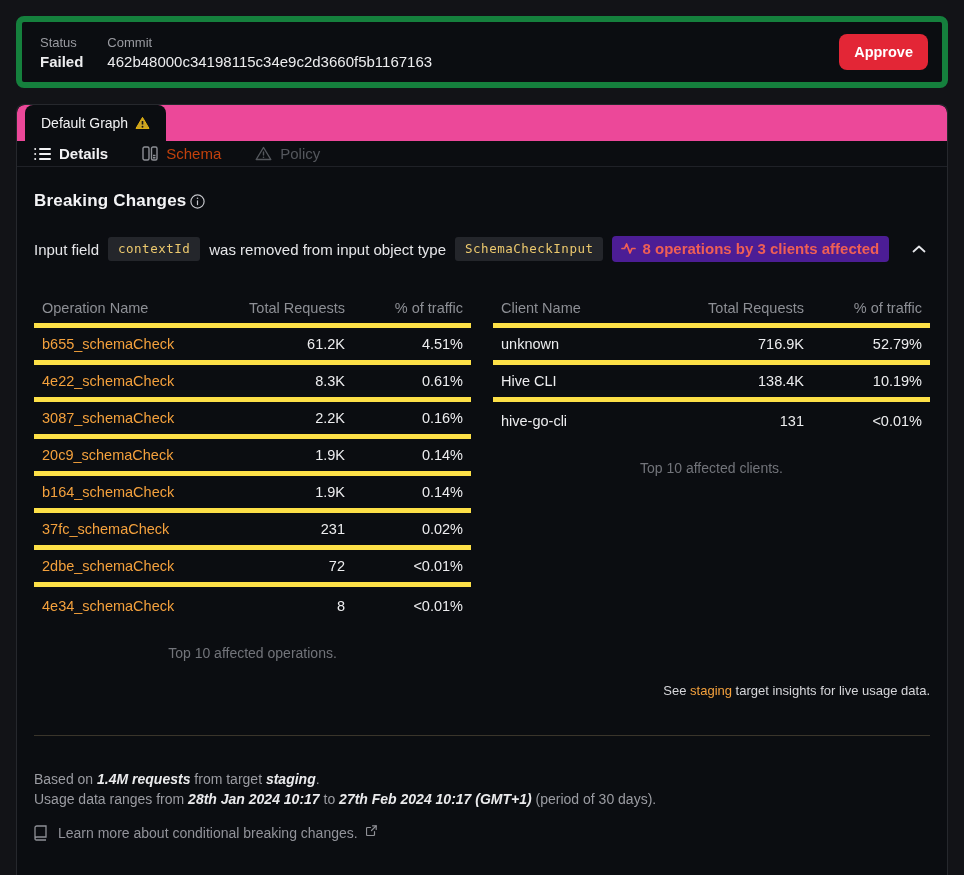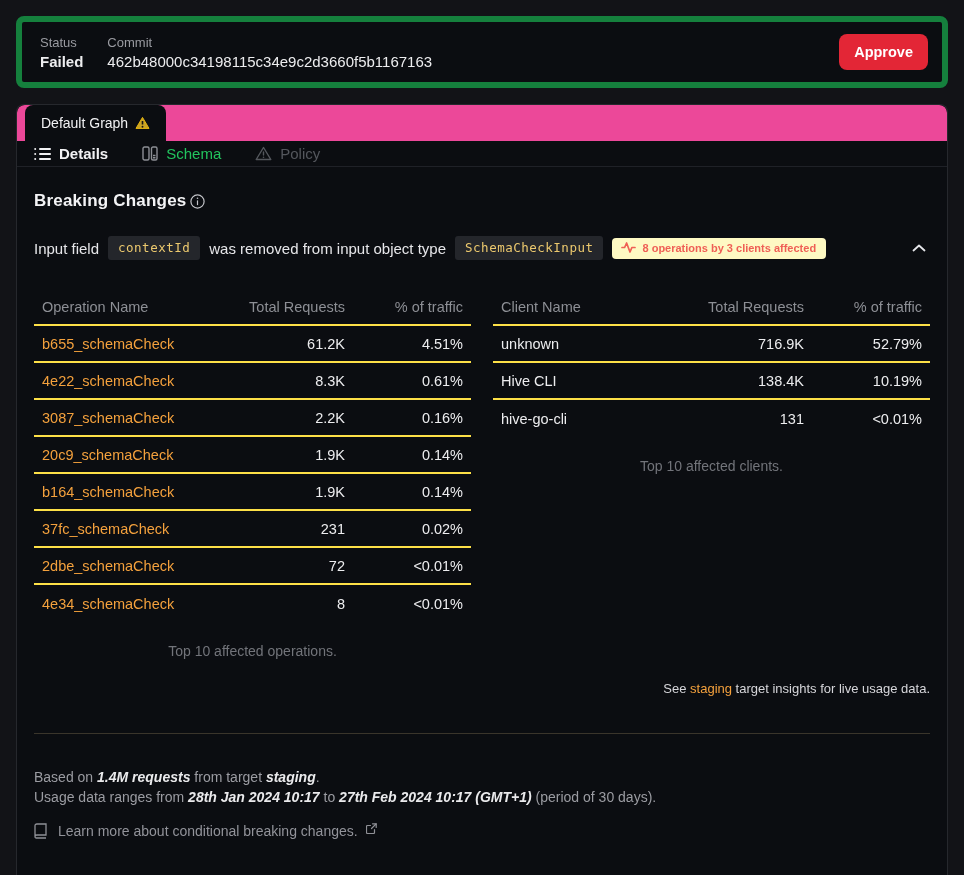--- a/index.html
+++ b/index.html
@@ -75,21 +75,21 @@
     align-items:center;
     gap:34px;
     padding:0 17px;
     border-bottom:1px solid #1f2127;
   }
   .subtab {
     display:flex; align-items:center; gap:8px;
     font-size:15px; font-weight:700; cursor:pointer;
   }
   .subtab.active { color:#f2f2f4; }
-  .subtab.inactive { color:#22c55e; font-weight:400; }
+  .subtab.inactive { color:#c2410c; font-weight:400; }
   .subtab.disabled { color:#54575d; font-weight:400; }
   
   .content { padding:0 17px; }
   .bc-title-row { margin-top:24px; display:flex; align-items:center; gap:4px; }
   .bc-title { font-size:17px; font-weight:700; color:#f3f3f5; letter-spacing:.2px; }
   .change-row {
     margin-top:25px;
     display:flex; align-items:center; gap:9px;
     cursor:pointer;
   }
@@ -99,33 +99,33 @@
     border-radius:3px;
     padding:4px 10px 5px 10px;
     font-family:"DejaVu Sans Mono", monospace;
     font-size:12.5px;
     letter-spacing:.5px;
     color:#ecc96e;
     white-space:nowrap;
   }
   .affected-badge {
     display:flex; align-items:center; gap:6px;
-    background:#fef9c3;
+    background:#4c1d95;
     border-radius:4px;
     padding:4px 10px 5px 9px;
-    font-size:11px;
+    font-size:15px;
     font-weight:700;
     color:#ef5f55;
     white-space:nowrap;
   }
   .chevron { margin-left:auto; margin-right:4px; display:flex; align-items:center; }
   
   .tables { display:flex; gap:22px; margin-top:30px; }
   .tcol { width:438px; }
-  .trow { display:flex; align-items:center; height:37px; border-bottom:2px solid #fde047; padding:0 8px; }
+  .trow { display:flex; align-items:center; height:37px; border-bottom:5px solid #fde047; padding:0 8px; }
   .trow.head { height:36px; color:#8d8f95; }
   .trow.last { border-bottom:none; }
   .c-name { flex:1; font-size:14.5px; text-align:left; }
   .c-req  { width:125px; font-size:14.5px; text-align:right; }
   .c-pct  { width:118px; font-size:14.5px; text-align:right; }
   .trow.head .c-name, .trow.head .c-req, .trow.head .c-pct { font-size:14.5px; }
   .op-link { color:#f4a13d; cursor:pointer; text-decoration:none; }
   .client-name { color:#ededef; }
   .cell-val { color:#ededef; }
   .tbl-caption {

